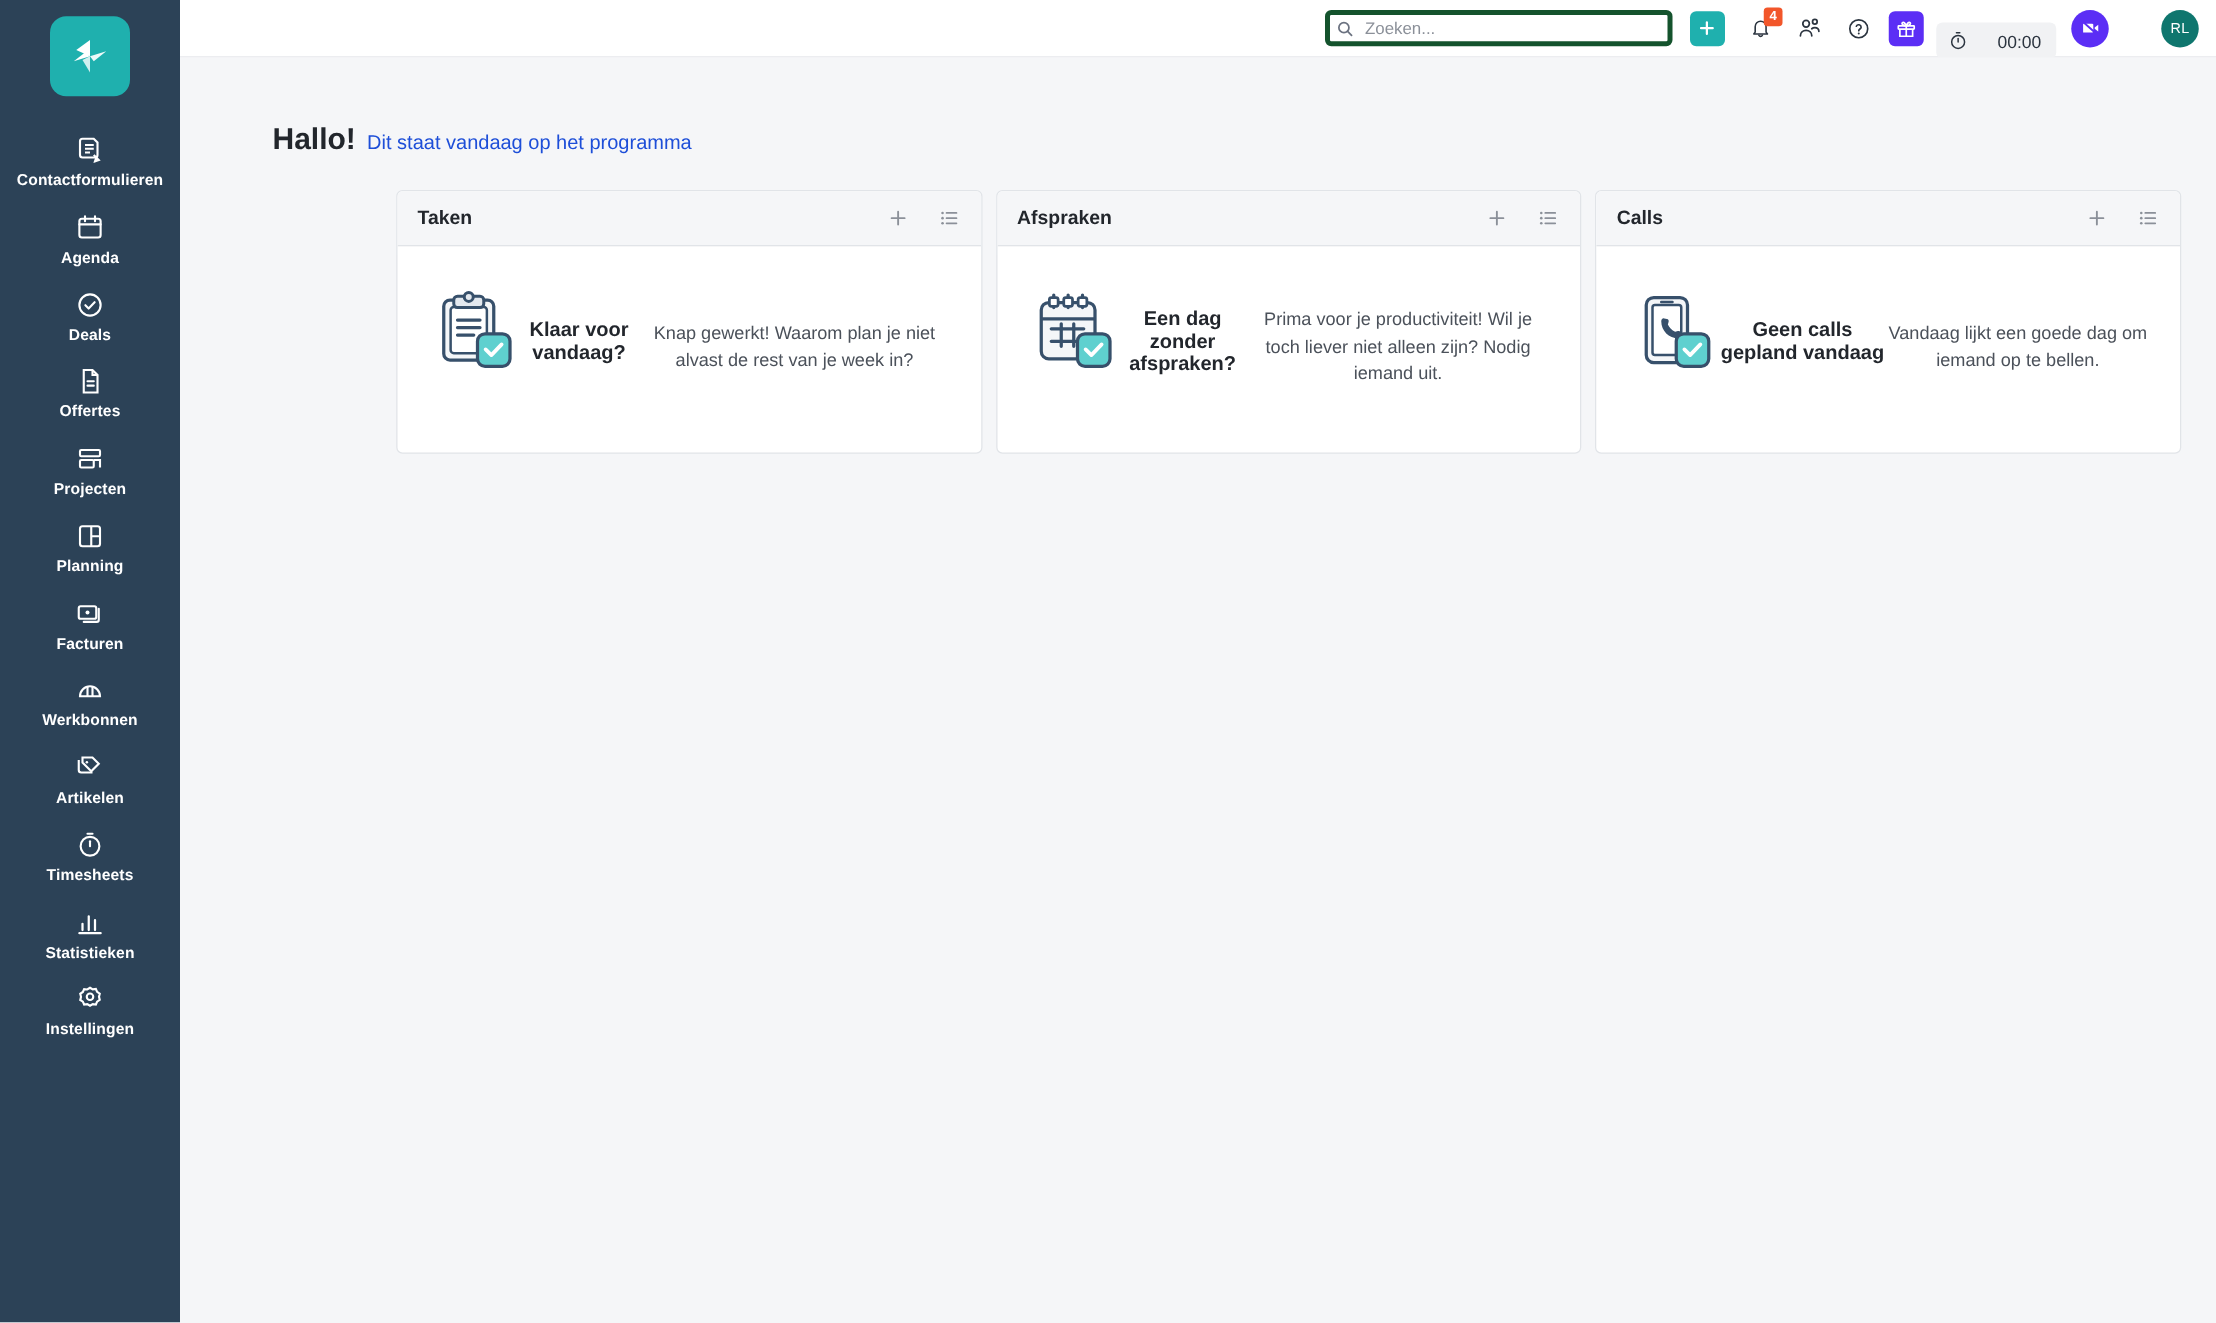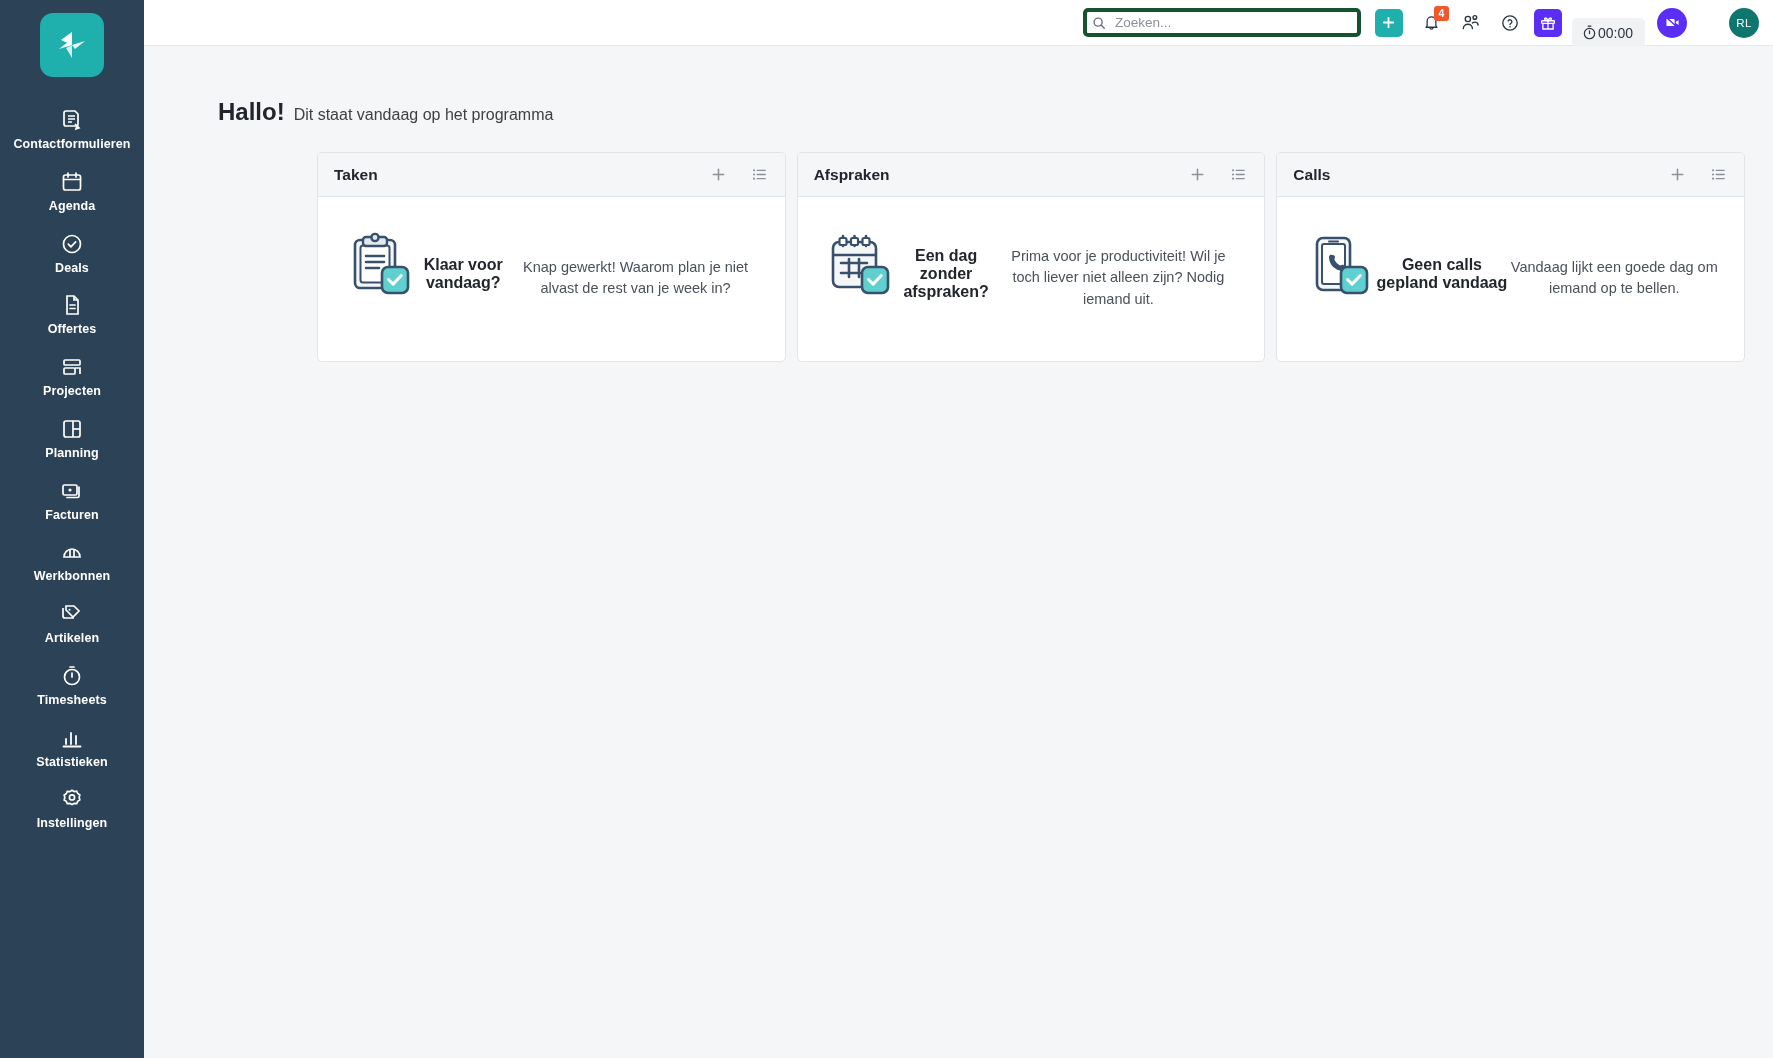--- a/index.html
+++ b/index.html
@@ -128,21 +128,21 @@
     display: flex; align-items: center; justify-content: center;
     cursor: pointer;
     margin-right: 10px;
     flex: 0 0 auto;
   }
   .timer {
     height: 29px;
     background: #f1f2f4;
     border-radius: 5px;
     display: flex; align-items: center;
-    gap: 0;
+    gap: 23px;
     padding: 0 12px 0 9px;
     color: #2c3540;
     font-size: 14px;
     cursor: pointer;
     margin-right: 12px;
     flex: 0 0 auto;
     margin-top: 20px;
   }
   .video-btn {
     width: 30px; height: 30px;
@@ -176,21 +176,21 @@
     overflow: hidden;
   }
   .greeting {
     display: flex;
     align-items: baseline;
     gap: 9px;
     padding-left: 74px;
     margin-bottom: 26px;
   }
   .greeting-title { font-size: 24px; font-weight: 700; color: #22262c; }
-  .greeting-sub { font-size: 16px; color: #404040; text-align: right; }
+  .greeting-sub { font-size: 16px; color: #1d4ed8; text-align: right; }
 
   .cards {
     display: flex;
     gap: 11px;
     padding: 0 28px 0 173px;
   }
   .card {
     flex: 1 1 0;
     background: #ffffff;
     border: 1px solid #e1e4e8;

